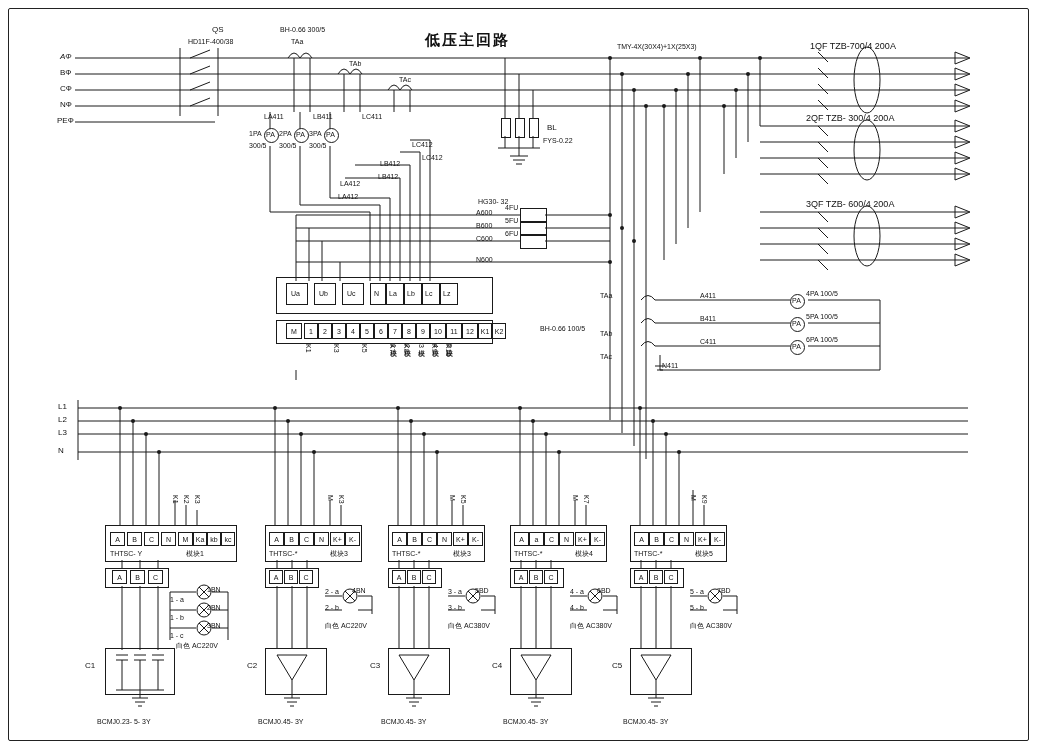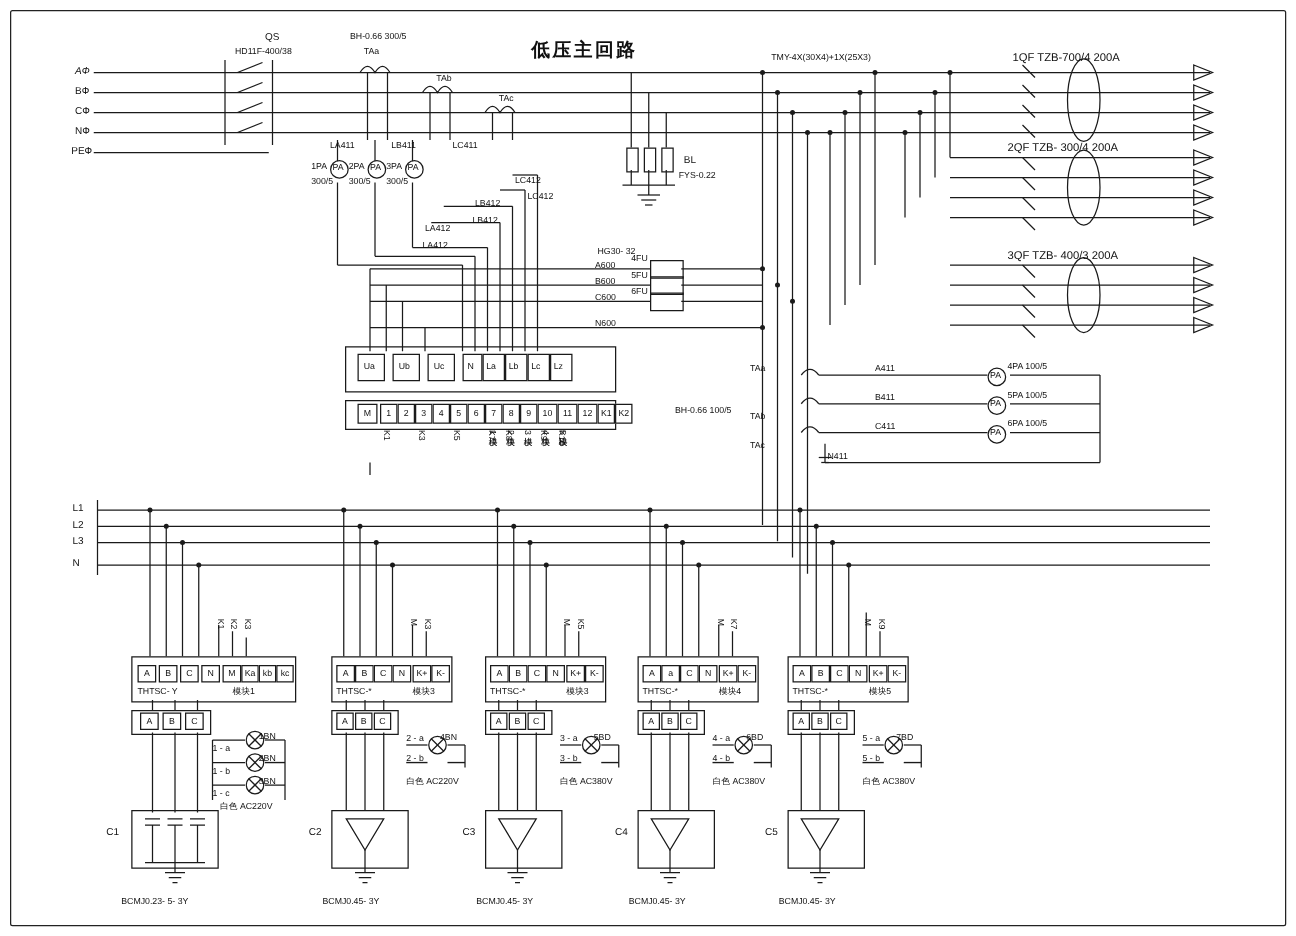--- a/index.html
+++ b/index.html
@@ -429,21 +429,21 @@
   <div class="box" style="left:501px;top:118px;width:8px;height:18px;"></div>
   <div class="box" style="left:515px;top:118px;width:8px;height:18px;"></div>
   <div class="box" style="left:529px;top:118px;width:8px;height:18px;"></div>
   <div class="tx" style="left:547px;top:124px;">BL</div>
   <div class="tx s7" style="left:543px;top:137px;">FYS-0.22</div>
 
   <div class="tx s7" style="left:617px;top:43px;">TMY-4X(30X4)+1X(25X3)</div>
 
   <div class="tx s9" style="left:810px;top:42px;">1QF TZB-700/4 200A</div>
   <div class="tx s9" style="left:806px;top:114px;">2QF TZB- 300/4 200A</div>
-  <div class="tx s9" style="left:806px;top:200px;">3QF TZB- 400/3 200A</div>
+  <div class="tx s9" style="left:806px;top:200px;">3QF TZB- 600/4 200A</div>
 
   <div class="tx s7" style="left:478px;top:198px;">HG30- 32</div>
   <div class="box" style="left:520px;top:208px;width:25px;height:13px;"></div>
   <div class="box" style="left:520px;top:221px;width:25px;height:13px;"></div>
   <div class="box" style="left:520px;top:234px;width:25px;height:13px;"></div>
   <div class="tx s7" style="left:476px;top:209px;">A600</div>
   <div class="tx s7" style="left:476px;top:222px;">B600</div>
   <div class="tx s7" style="left:476px;top:235px;">C600</div>
   <div class="tx s7" style="left:476px;top:256px;">N600</div>
   <div class="tx s7" style="left:505px;top:204px;">4FU</div>

